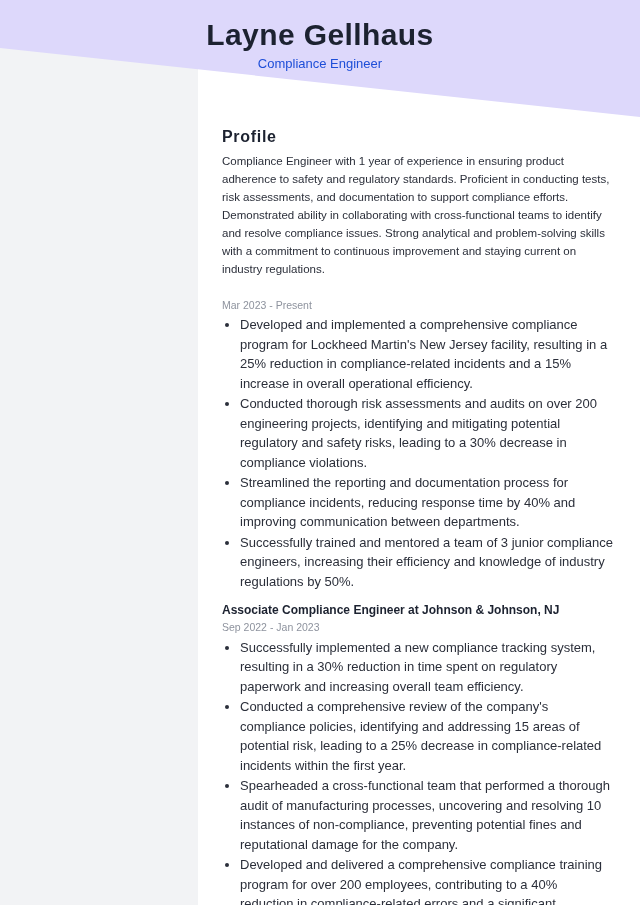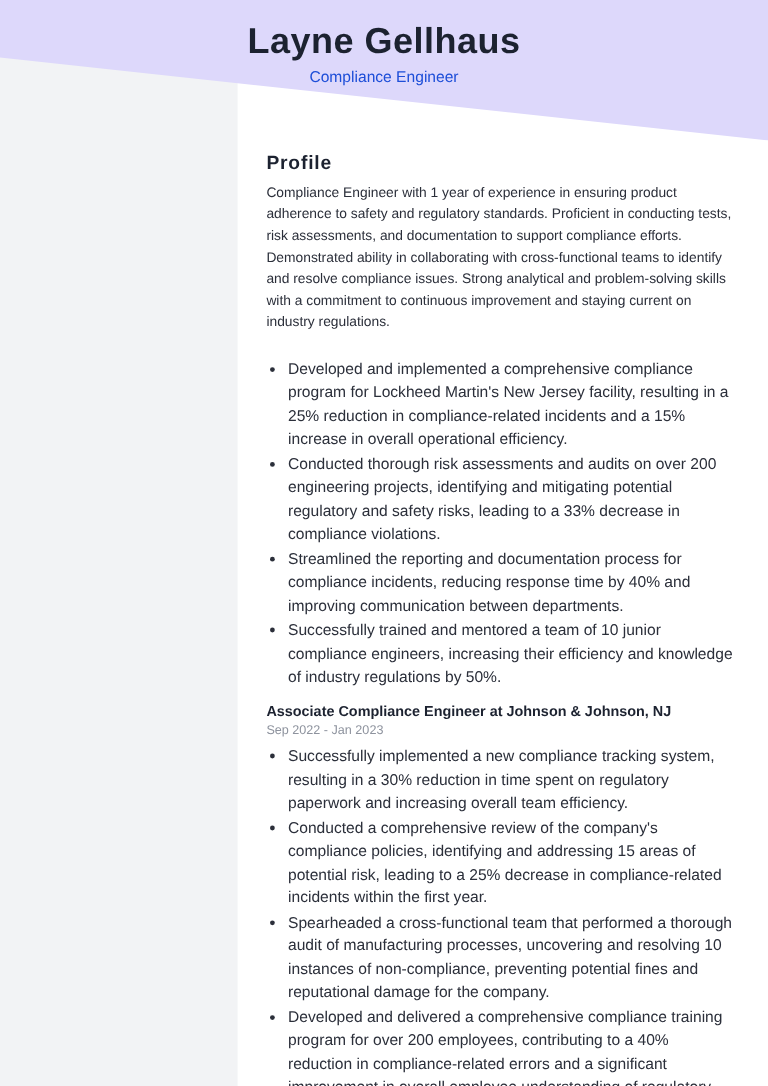--- a/index.html
+++ b/index.html
@@ -320,25 +320,26 @@
   <div id="main">
 
     <div class="section">
       <div class="main-h">Profile</div>
       <div class="para">Compliance Engineer with 1 year of experience in ensuring product adherence to safety and regulatory standards. Proficient in conducting tests, risk assessments, and documentation to support compliance efforts. Demonstrated ability in collaborating with cross-functional teams to identify and resolve compliance issues. Strong analytical and problem-solving skills with a commitment to continuous improvement and staying current on industry regulations.</div>
     </div>
 
     <div class="section">
       <div id="jobs-list">
           <div class="job">
+            <div class="job-date">Mar 2023 - Present</div>
             <ul class="bullets">
               <li>Developed and implemented a comprehensive compliance program for Lockheed Martin's New Jersey facility, resulting in a 25% reduction in compliance-related incidents and a 15% increase in overall operational efficiency.</li>
-              <li>Conducted thorough risk assessments and audits on over 200 engineering projects, identifying and mitigating potential regulatory and safety risks, leading to a 33% decrease in compliance violations.</li>
+              <li>Conducted thorough risk assessments and audits on over 200 engineering projects, identifying and mitigating potential regulatory and safety risks, leading to a 30% decrease in compliance violations.</li>
               <li>Streamlined the reporting and documentation process for compliance incidents, reducing response time by 40% and improving communication between departments.</li>
-              <li>Successfully trained and mentored a team of 10 junior compliance engineers, increasing their efficiency and knowledge of industry regulations by 50%.</li>
+              <li>Successfully trained and mentored a team of 3 junior compliance engineers, increasing their efficiency and knowledge of industry regulations by 50%.</li>
             </ul>
           </div>
           <div class="job">
             <div class="job-title">Associate Compliance Engineer at Johnson &amp; Johnson, NJ</div>
             <div class="job-date">Sep 2022 - Jan 2023</div>
             <ul class="bullets">
               <li>Successfully implemented a new compliance tracking system, resulting in a 30% reduction in time spent on regulatory paperwork and increasing overall team efficiency.</li>
               <li>Conducted a comprehensive review of the company's compliance policies, identifying and addressing 15 areas of potential risk, leading to a 25% decrease in compliance-related incidents within the first year.</li>
               <li>Spearheaded a cross-functional team that performed a thorough audit of manufacturing processes, uncovering and resolving 10 instances of non-compliance, preventing potential fines and reputational damage for the company.</li>
               <li>Developed and delivered a comprehensive compliance training program for over 200 employees, contributing to a 40% reduction in compliance-related errors and a significant improvement in overall employee understanding of regulatory requirements.</li>

